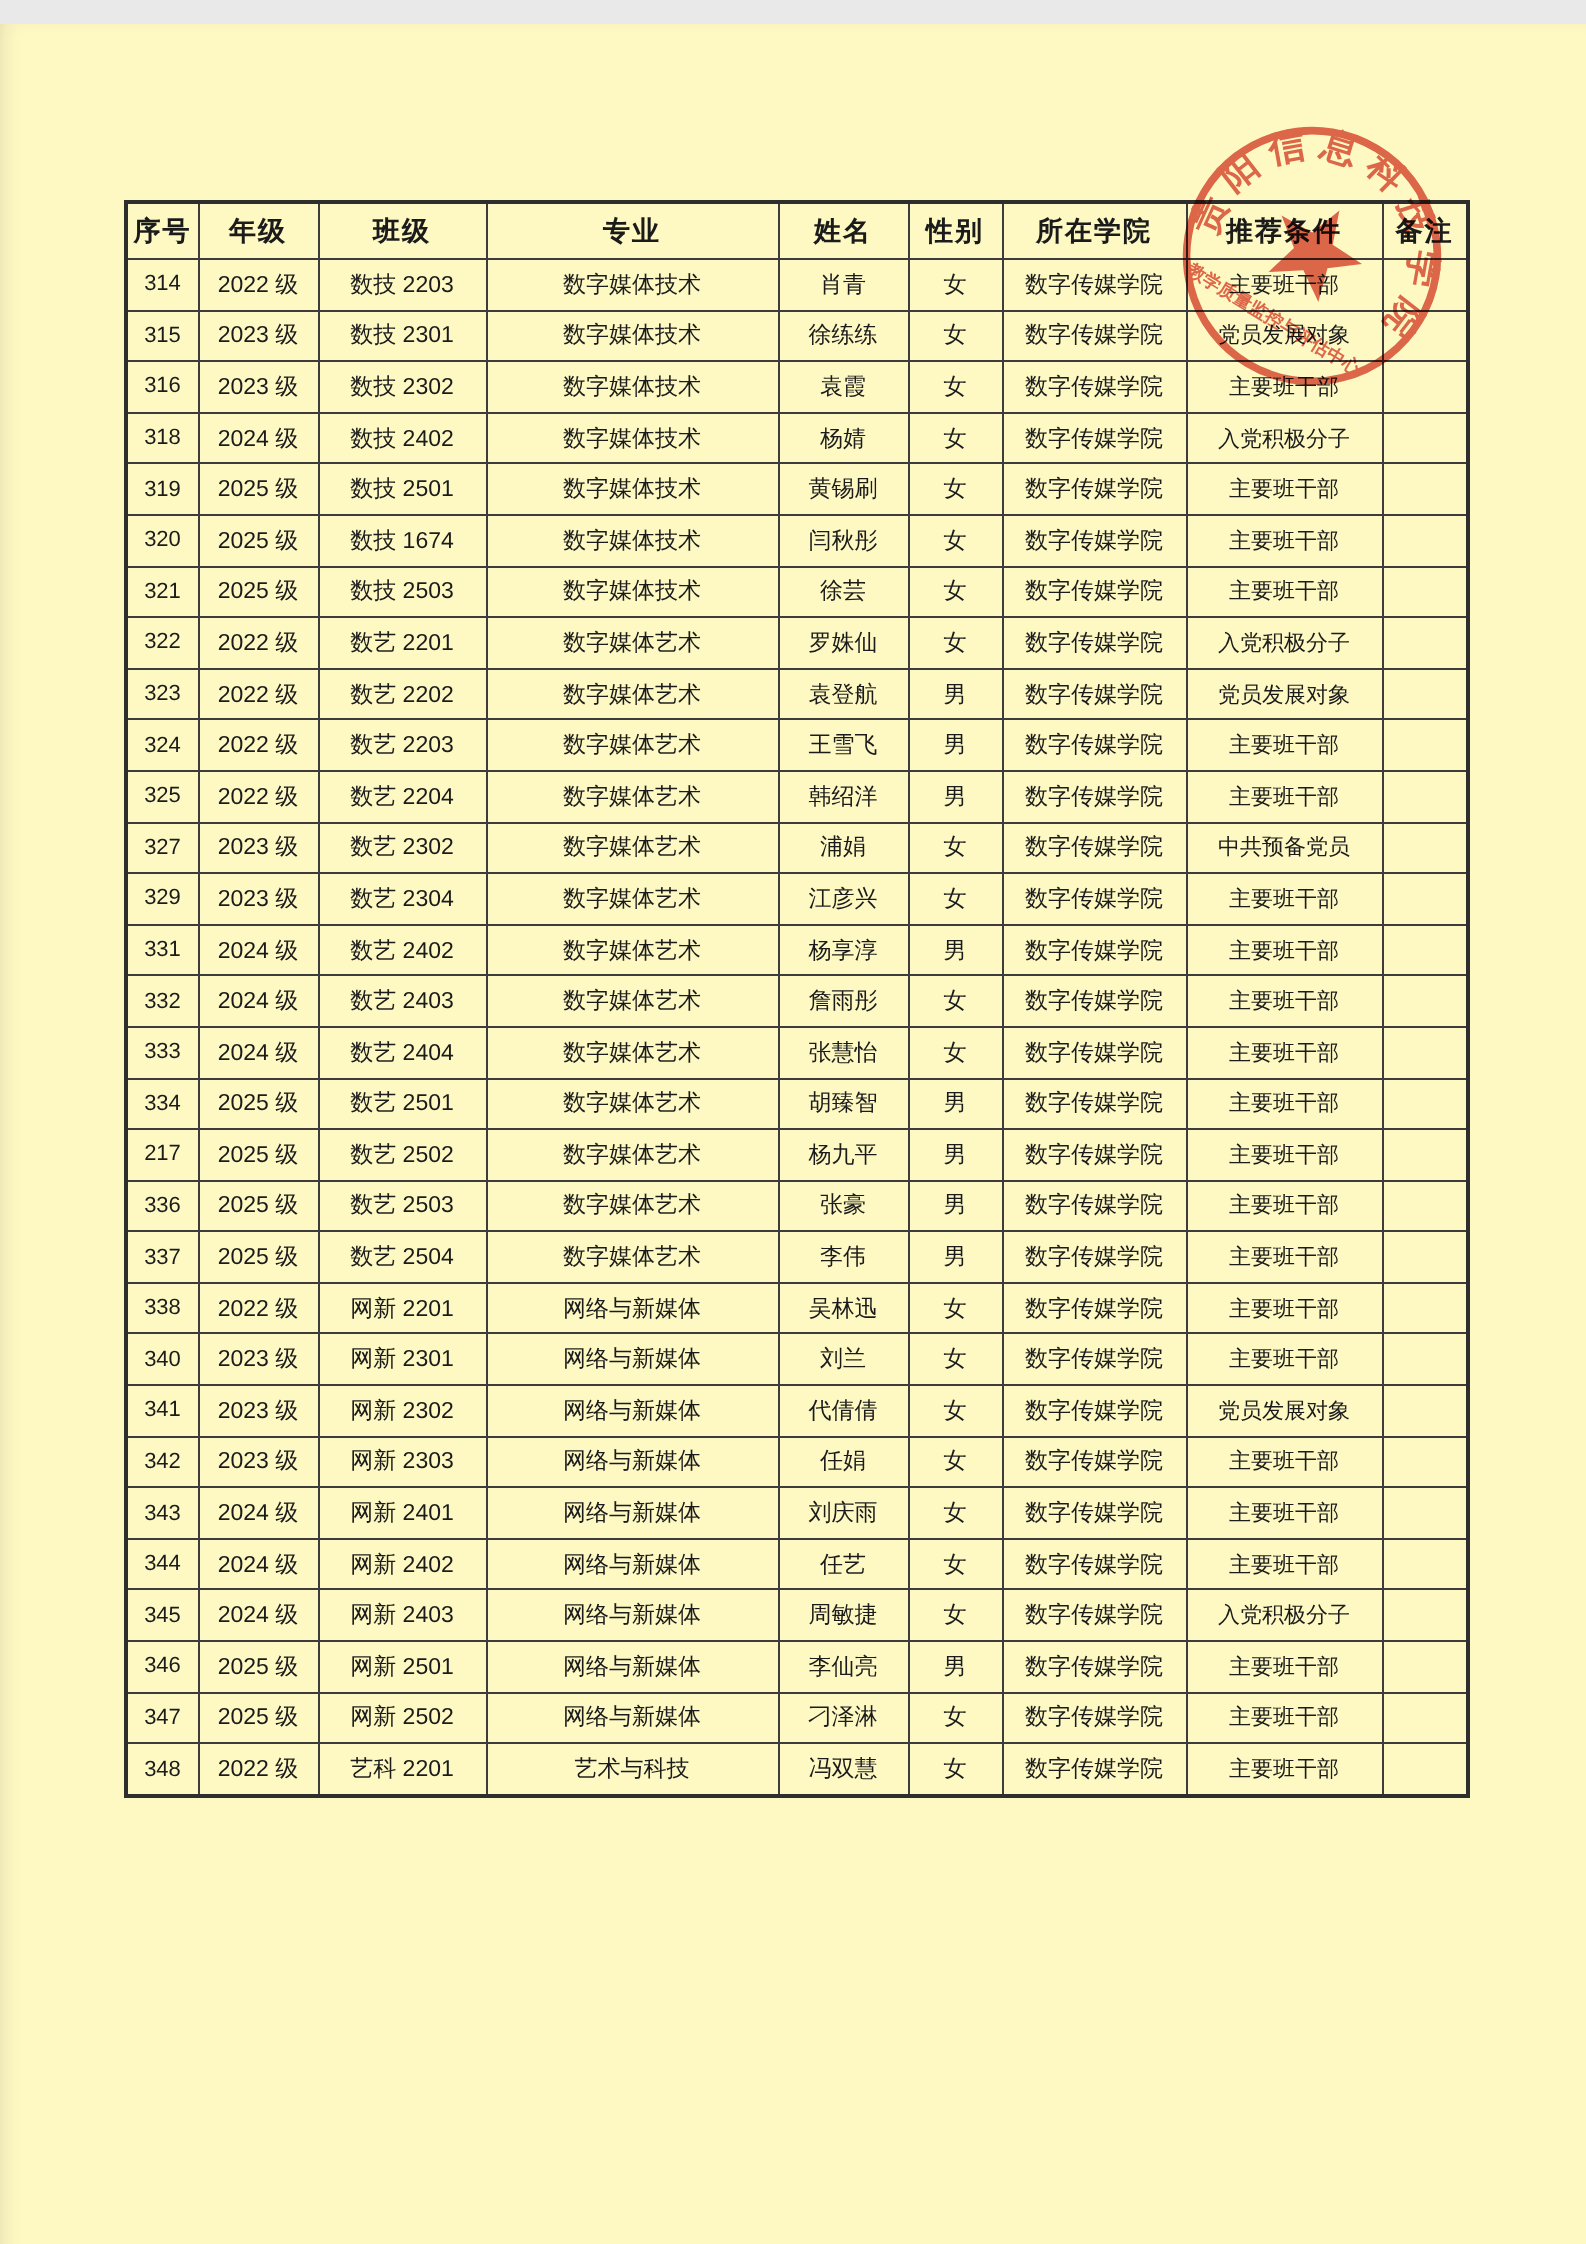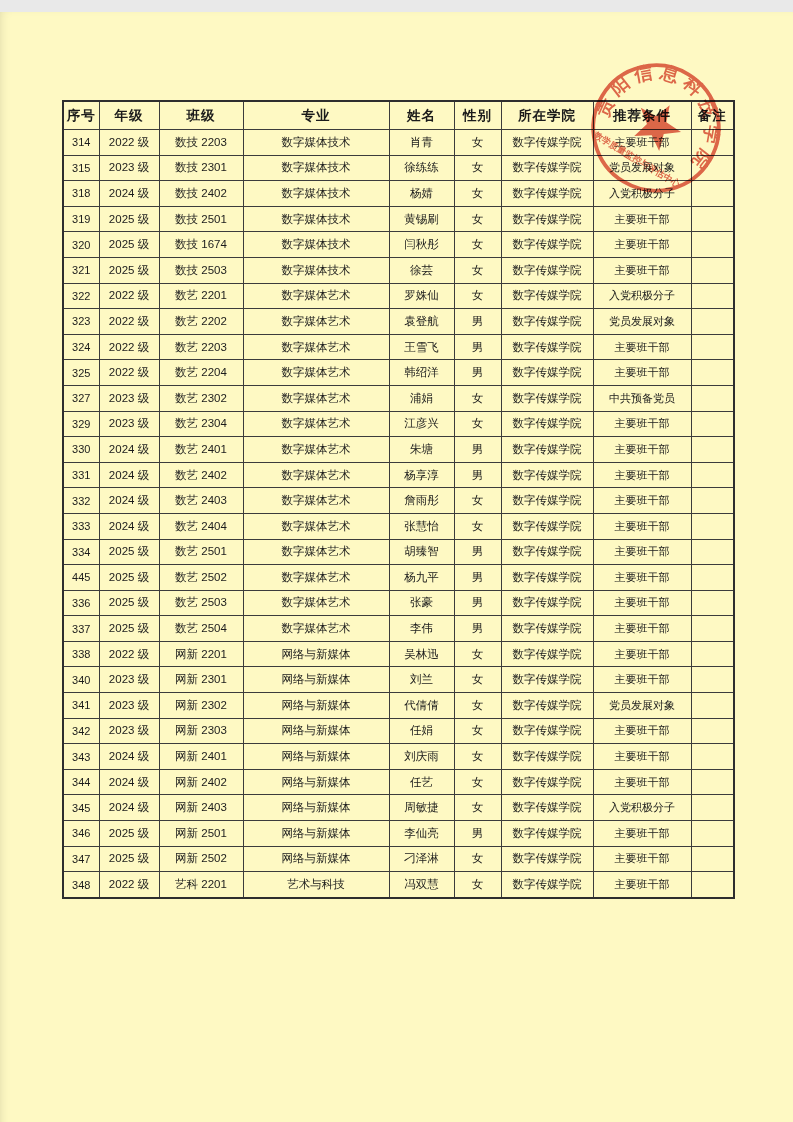--- a/index.html
+++ b/index.html
@@ -120,20 +120,31 @@
           <td class="c1">2023 级</td>
           <td class="c2">数技 2301</td>
           <td class="c3">数字媒体技术</td>
           <td class="c4">徐练练</td>
           <td class="c5">女</td>
           <td class="c6">数字传媒学院</td>
           <td class="c7">党员发展对象</td>
           <td class="c8"></td>
         </tr>
         <tr>
+          <td class="c0">316</td>
+          <td class="c1">2023 级</td>
+          <td class="c2">数技 2302</td>
+          <td class="c3">数字媒体技术</td>
+          <td class="c4">袁霞</td>
+          <td class="c5">女</td>
+          <td class="c6">数字传媒学院</td>
+          <td class="c7">主要班干部</td>
+          <td class="c8"></td>
+        </tr>
+        <tr>
           <td class="c0">318</td>
           <td class="c1">2024 级</td>
           <td class="c2">数技 2402</td>
           <td class="c3">数字媒体技术</td>
           <td class="c4">杨婧</td>
           <td class="c5">女</td>
           <td class="c6">数字传媒学院</td>
           <td class="c7">入党积极分子</td>
           <td class="c8"></td>
         </tr>
@@ -230,31 +241,20 @@
           <td class="c1">2023 级</td>
           <td class="c2">数艺 2304</td>
           <td class="c3">数字媒体艺术</td>
           <td class="c4">江彦兴</td>
           <td class="c5">女</td>
           <td class="c6">数字传媒学院</td>
           <td class="c7">主要班干部</td>
           <td class="c8"></td>
         </tr>
         <tr>
-          <td class="c0">330</td>
-          <td class="c1">2024 级</td>
-          <td class="c2">数艺 2401</td>
-          <td class="c3">数字媒体艺术</td>
-          <td class="c4">朱塘</td>
-          <td class="c5">男</td>
-          <td class="c6">数字传媒学院</td>
-          <td class="c7">主要班干部</td>
-          <td class="c8"></td>
-        </tr>
-        <tr>
           <td class="c0">331</td>
           <td class="c1">2024 级</td>
           <td class="c2">数艺 2402</td>
           <td class="c3">数字媒体艺术</td>
           <td class="c4">杨享淳</td>
           <td class="c5">男</td>
           <td class="c6">数字传媒学院</td>
           <td class="c7">主要班干部</td>
           <td class="c8"></td>
         </tr>
@@ -285,21 +285,21 @@
           <td class="c1">2025 级</td>
           <td class="c2">数艺 2501</td>
           <td class="c3">数字媒体艺术</td>
           <td class="c4">胡臻智</td>
           <td class="c5">男</td>
           <td class="c6">数字传媒学院</td>
           <td class="c7">主要班干部</td>
           <td class="c8"></td>
         </tr>
         <tr>
-          <td class="c0">445</td>
+          <td class="c0">217</td>
           <td class="c1">2025 级</td>
           <td class="c2">数艺 2502</td>
           <td class="c3">数字媒体艺术</td>
           <td class="c4">杨九平</td>
           <td class="c5">男</td>
           <td class="c6">数字传媒学院</td>
           <td class="c7">主要班干部</td>
           <td class="c8"></td>
         </tr>
         <tr>

